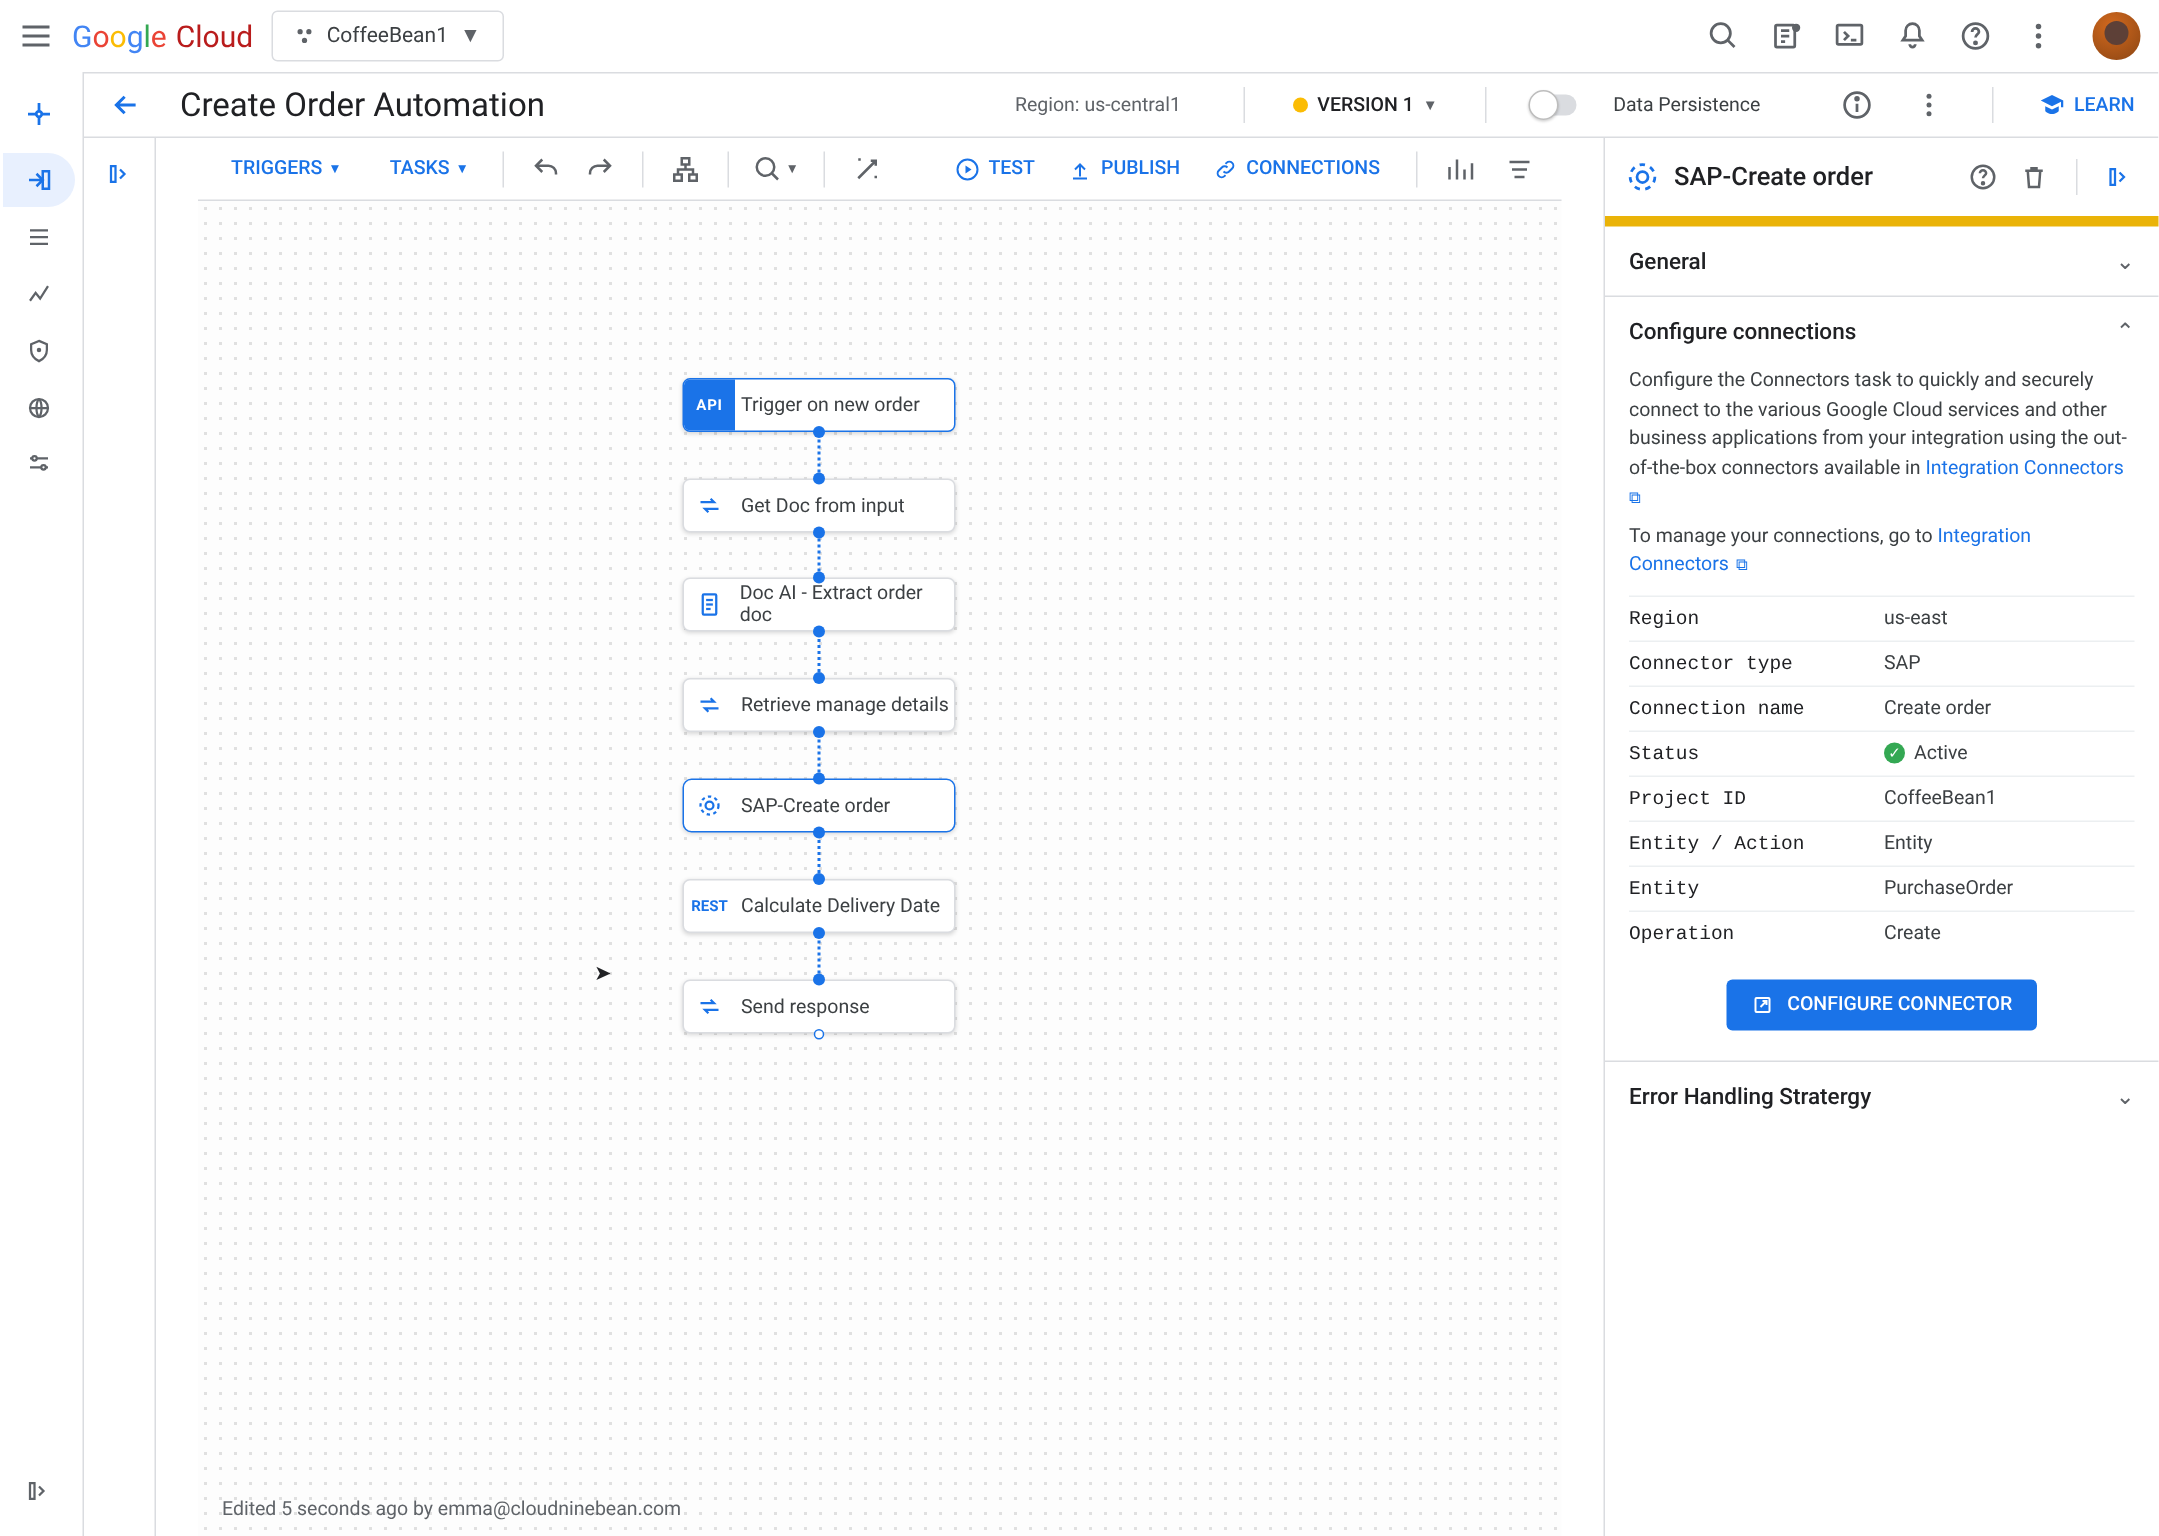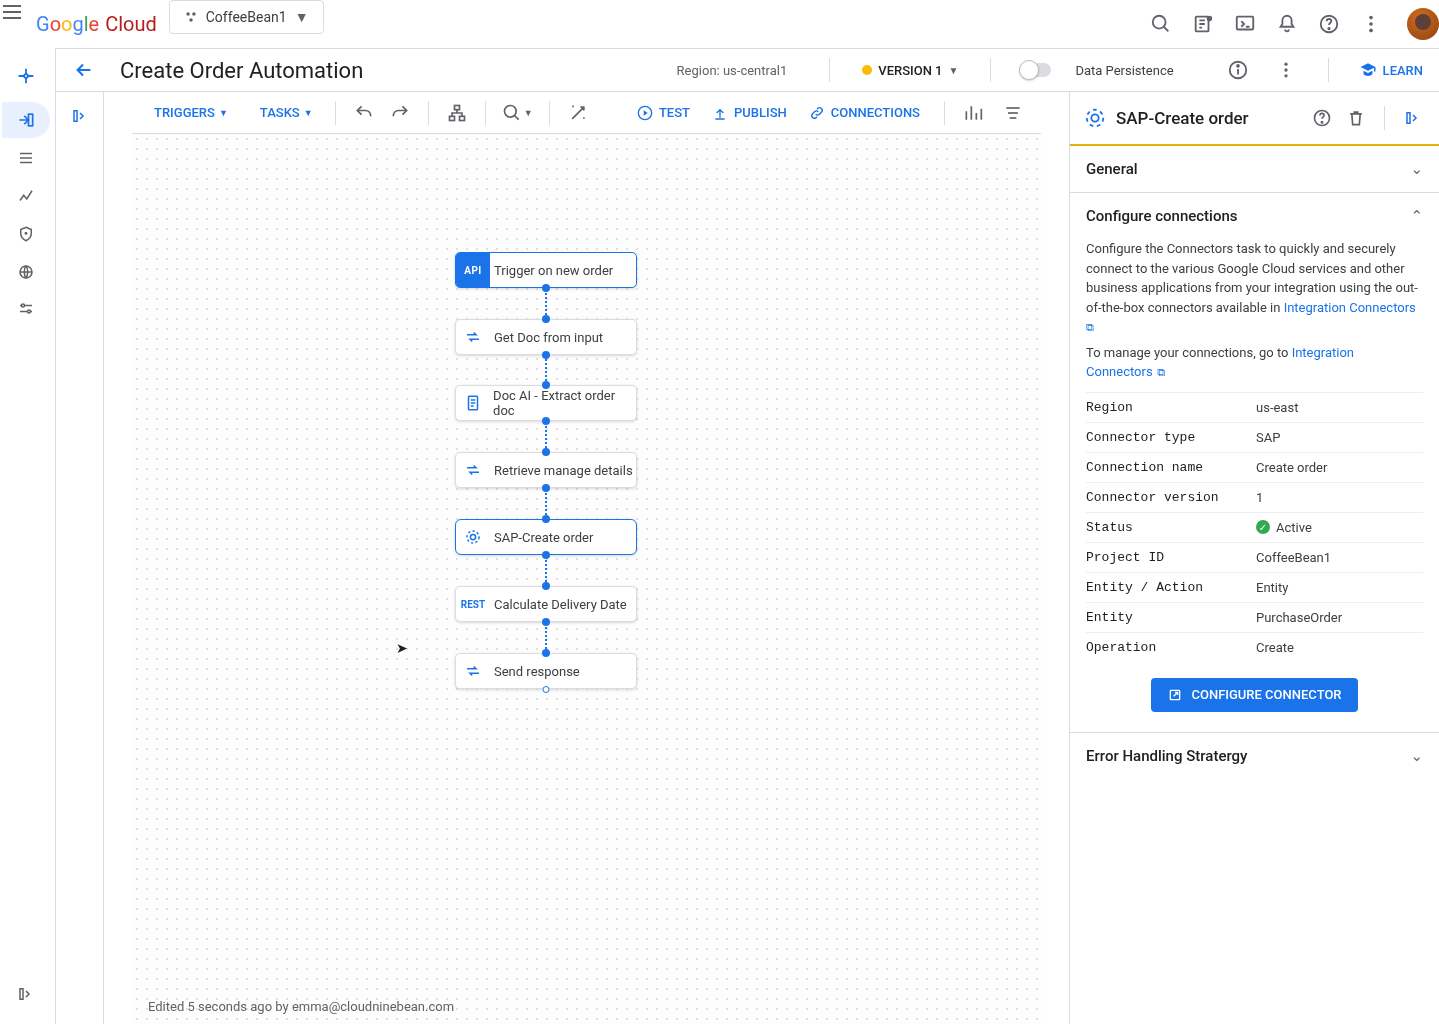--- a/index.html
+++ b/index.html
@@ -1,20 +1,20 @@
 <!DOCTYPE html>
 <html><head>
 <meta charset="utf-8">
 <style>
   * { box-sizing: border-box; margin: 0; padding: 0; font-family: 'Google Sans', Roboto, Arial, sans-serif; }
   body { width: 1439px; height: 1024px; overflow: hidden; background: #fff; color: #202124; font-size: 14px; }
   a { color: #1a73e8; text-decoration: none; }
 
   
-  .appbar { height: 48px; display:flex; padding: 0 0; border-bottom: 1px solid rgba(0,0,0,0); gap:12px; }
+  .appbar { height: 48px; display:flex; align-items:center; padding: 0 12px; border-bottom: 1px solid rgba(0,0,0,0); gap:12px; }
   .hamburger { width:24px; height:24px; display:flex; flex-direction:column; justify-content:center; gap:4px; cursor:pointer; }
   .hamburger div { height:2px; background:#5f6368; width:18px; margin:0 auto; }
   .logo { display:flex; align-items:center; gap:4px; font-size:20px; }
   .logo .g-blue{color:#4285f4}.logo .g-red{color:#ea4335}.logo .g-yellow{color:#fbbc04}.logo .g-green{color:#34a853}
   .logo .cloud { color:#b91c1c; font-weight:400; margin-left:2px; }
   .project-chip { border:1px solid #dadce0; border-radius:4px; height:34px; padding:0 14px; display:flex; align-items:center; gap:8px; cursor:pointer; color:#3c4043; font-size:14px; }
   .spacer { flex:1; }
   .appbar-icons { display:flex; gap:18px; align-items:center; color:#5f6368; }
   .icon-btn { width:24px; height:24px; display:flex; align-items:center; justify-content:center; cursor:pointer; color:#5f6368; }
   .avatar { width:32px; height:32px; border-radius:50%; background: radial-gradient(circle at 40% 30%, #d2691e, #8b4513); margin-left:6px; cursor:pointer; position:relative; overflow:hidden; }
@@ -74,21 +74,21 @@
   .port-bot.open { background:#fff; border:1.5px solid #1a73e8; width:7px;height:7px;}
   .edge { position:absolute; left:413px; width:2px; background:transparent; }
   .edge::before { content:""; position:absolute; left:0; top:0; bottom:0; width:0; border-left:2px dotted #1a73e8; }
 
   
   .right-panel { width:370px; border-left:1px solid #dadce0; display:flex; flex-direction:column; background:#fff;}
   .rp-header { height:52px; display:flex; align-items:center; padding:0 14px; gap:10px; border-bottom:1px solid transparent;}
   .rp-title { font-size:17px; font-weight:500; flex:1; }
   .rp-header .icon-btn { color:#5f6368; }
   .rp-header .close-col { color:#1a73e8; }
-  .rp-section-head { padding:14px 16px; font-size:15px; font-weight:500; display:flex; align-items:center; justify-content:space-between; border-top:2px solid #eab308; cursor:pointer;}
+  .rp-section-head { padding:14px 16px; font-size:15px; font-weight:500; display:flex; align-items:center; justify-content:space-between; border-top:7px solid #eab308; cursor:pointer;}
   .rp-body { padding: 0 16px 16px 16px; font-size:13px; color:#3c4043; border-bottom:1px solid #dadce0;}
   .rp-body p { line-height:1.5; margin-bottom:6px;}
   .kv-row { display:flex; padding:7px 0; border-top:1px solid #eceff1; font-size:13px;}
   .kv-row:first-of-type { border-top:1px solid #eceff1; margin-top:10px;}
   .kv-row .k { width:170px; font-weight:500; color:#202124;font-family:Liberation Mono, monospace;}
   .kv-row .v { color:#3c4043; display:flex; align-items:center; gap:6px;}
   .status-dot { width:14px;height:14px;border-radius:50%;background:#34a853; display:inline-flex; align-items:center; justify-content:center; color:#fff; font-size:10px;}
   .primary-btn { background:#1a73e8; color:#fff; border:none; border-radius:4px; padding:9px 16px; font-size:13px; font-weight:500; display:flex; gap:8px; align-items:center; cursor:pointer; margin:16px auto 4px auto;}
   .ext-icon { font-size:11px; margin-left:2px;}
   .chev { color:#5f6368; }
@@ -484,26 +484,20 @@
               <span>SAP</span>
             </div>
           </div>
           <div class="kv-row">
             <div class="k">Connection name</div>
             <div class="v">
               <span>Create order</span>
             </div>
           </div>
           <div class="kv-row">
-            <div class="k">Connector version</div>
-            <div class="v">
-              <span>1</span>
-            </div>
-          </div>
-          <div class="kv-row">
             <div class="k">Status</div>
             <div class="v">
               <span class="status-dot">✓</span>
               <span>Active</span>
             </div>
           </div>
           <div class="kv-row">
             <div class="k">Project ID</div>
             <div class="v">
               <span>CoffeeBean1</span>

